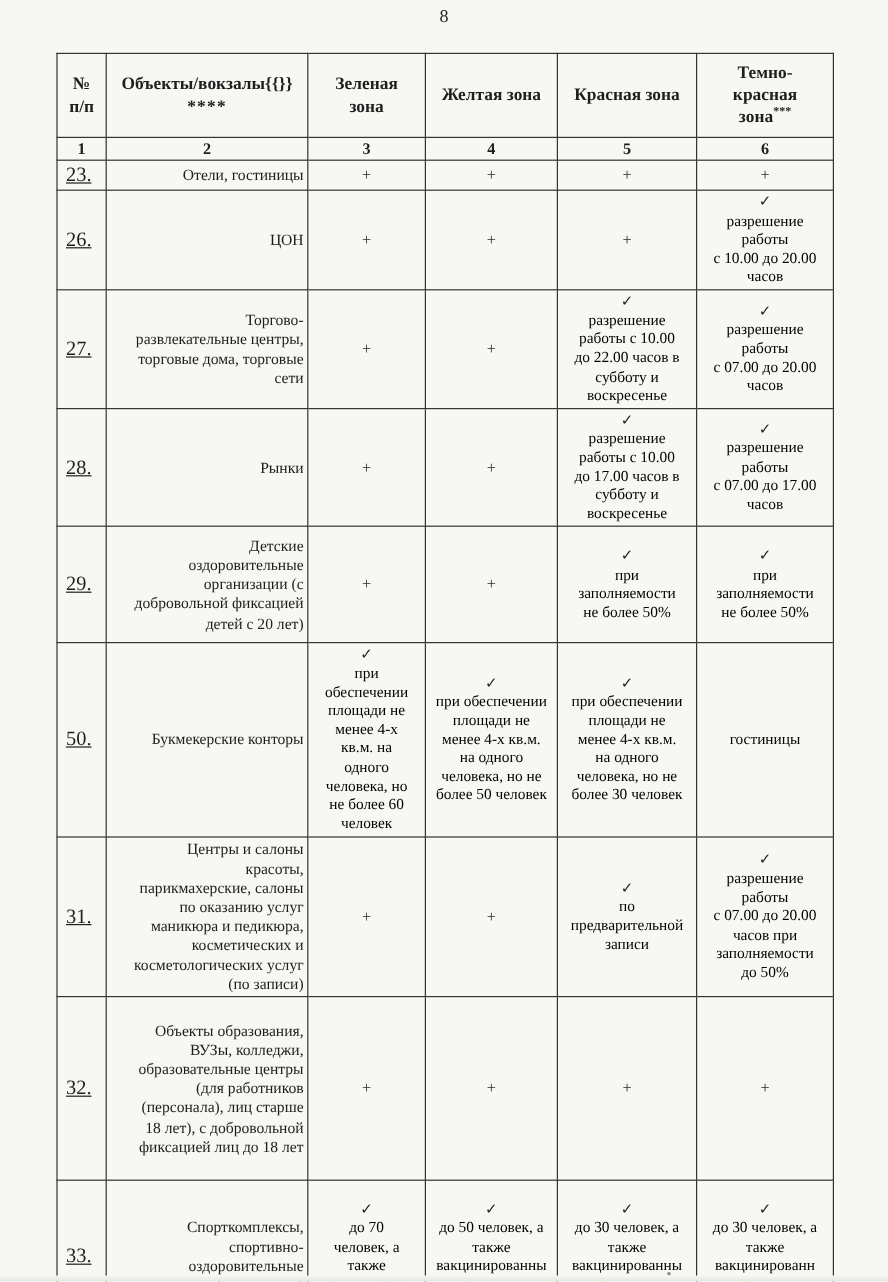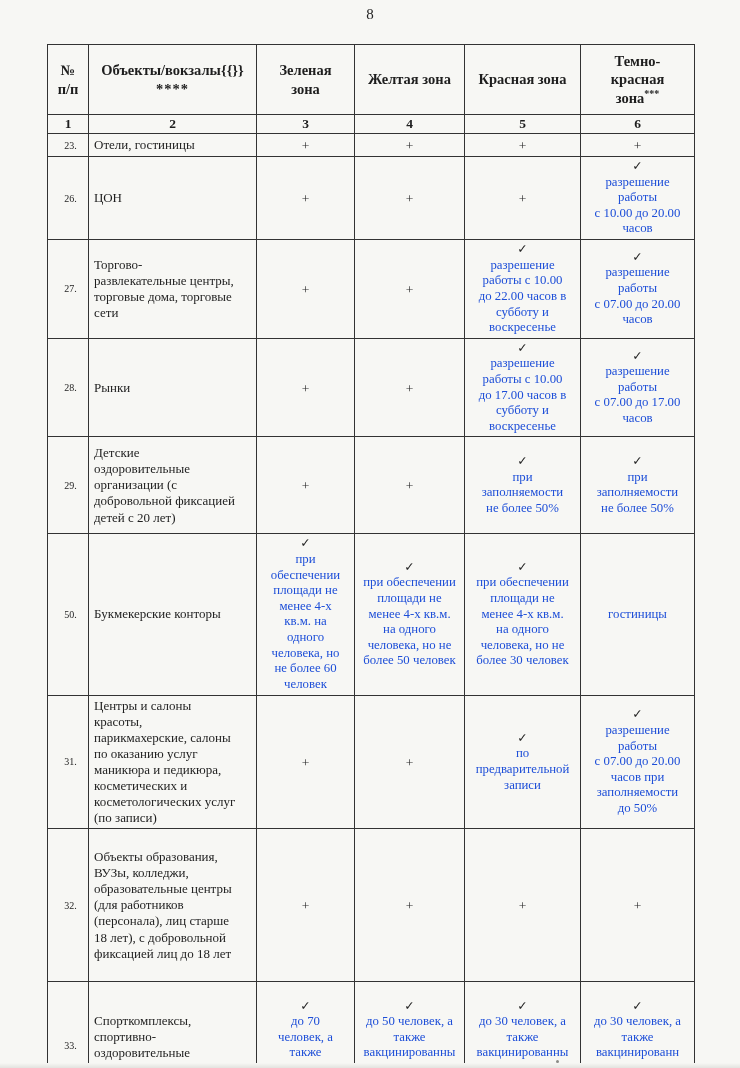--- a/index.html
+++ b/index.html
@@ -23,33 +23,33 @@
     font-weight:bold;font-size:14.5px;text-align:center;vertical-align:middle;
     line-height:1.25;white-space:pre-line;padding:4px 2px;height:70px;box-sizing:border-box;
   }
   thead th sup{font-size:10px;vertical-align:super}
   thead .marker{font-weight:bold;letter-spacing:1px}
   tr.idx td{
     font-weight:bold;text-align:center;font-size:13.5px;
     height:18px;padding:0;line-height:1.1;vertical-align:middle;
   }
   tbody td.num{
-    font-size:10px;text-align:center;vertical-align:middle;
-    padding:2px 2px 2px 7px;box-sizing:border-box;
+    font-size:17px;text-align:left;vertical-align:middle;
+    padding:2px 2px 2px 7px;box-sizing:border-box;text-decoration:underline;
   }
   tbody td.name{
-    font-size:13px;line-height:1.24;vertical-align:middle;text-align:left;
+    font-size:13px;line-height:1.24;vertical-align:middle;text-align:right;
     padding:2px 3px 2px 5px;white-space:pre-line;box-sizing:border-box;
   }
   tbody td.zone{
     text-align:center;vertical-align:middle;padding:2px 3px;box-sizing:border-box;
   }
   .plus{font-size:13.5px;color:#2a2a2a}
   .check{display:block;font-size:12.5px;line-height:1.25;color:#222}
-  .ctext{font-size:12.8px;line-height:1.22;white-space:pre-line;color:#1d4ed8}
+  .ctext{font-size:12.8px;line-height:1.22;white-space:pre-line;color:#000000}
   
   tbody tr:nth-child(1){height:19px}
   tbody tr:nth-child(2){height:19px}
   tbody tr:nth-child(3){height:32px}
   tbody tr:nth-child(4){height:77px}
   tbody tr:nth-child(5){height:97px}
   tbody tr:nth-child(6){height:89px}
   tbody tr:nth-child(7){height:81px}
   tbody tr:nth-child(8){height:153px}
   tbody tr:nth-child(9){height:127px}

